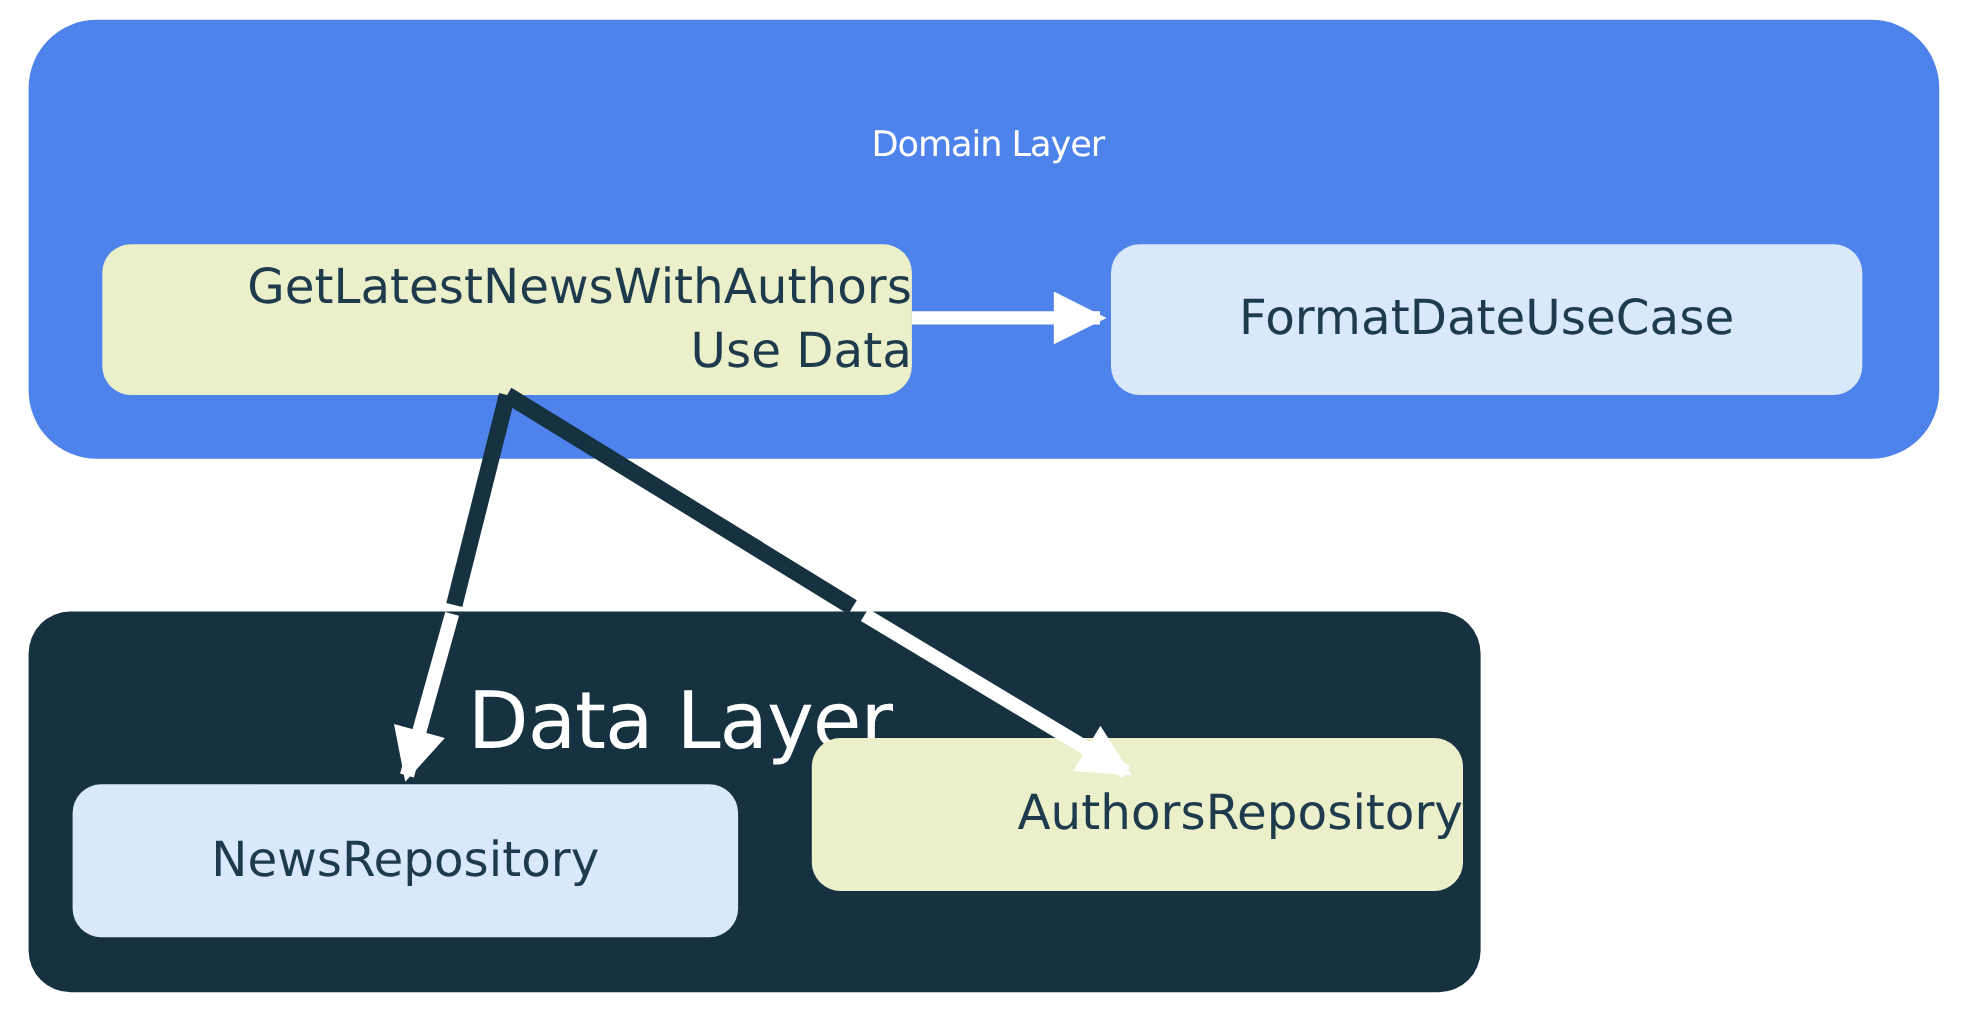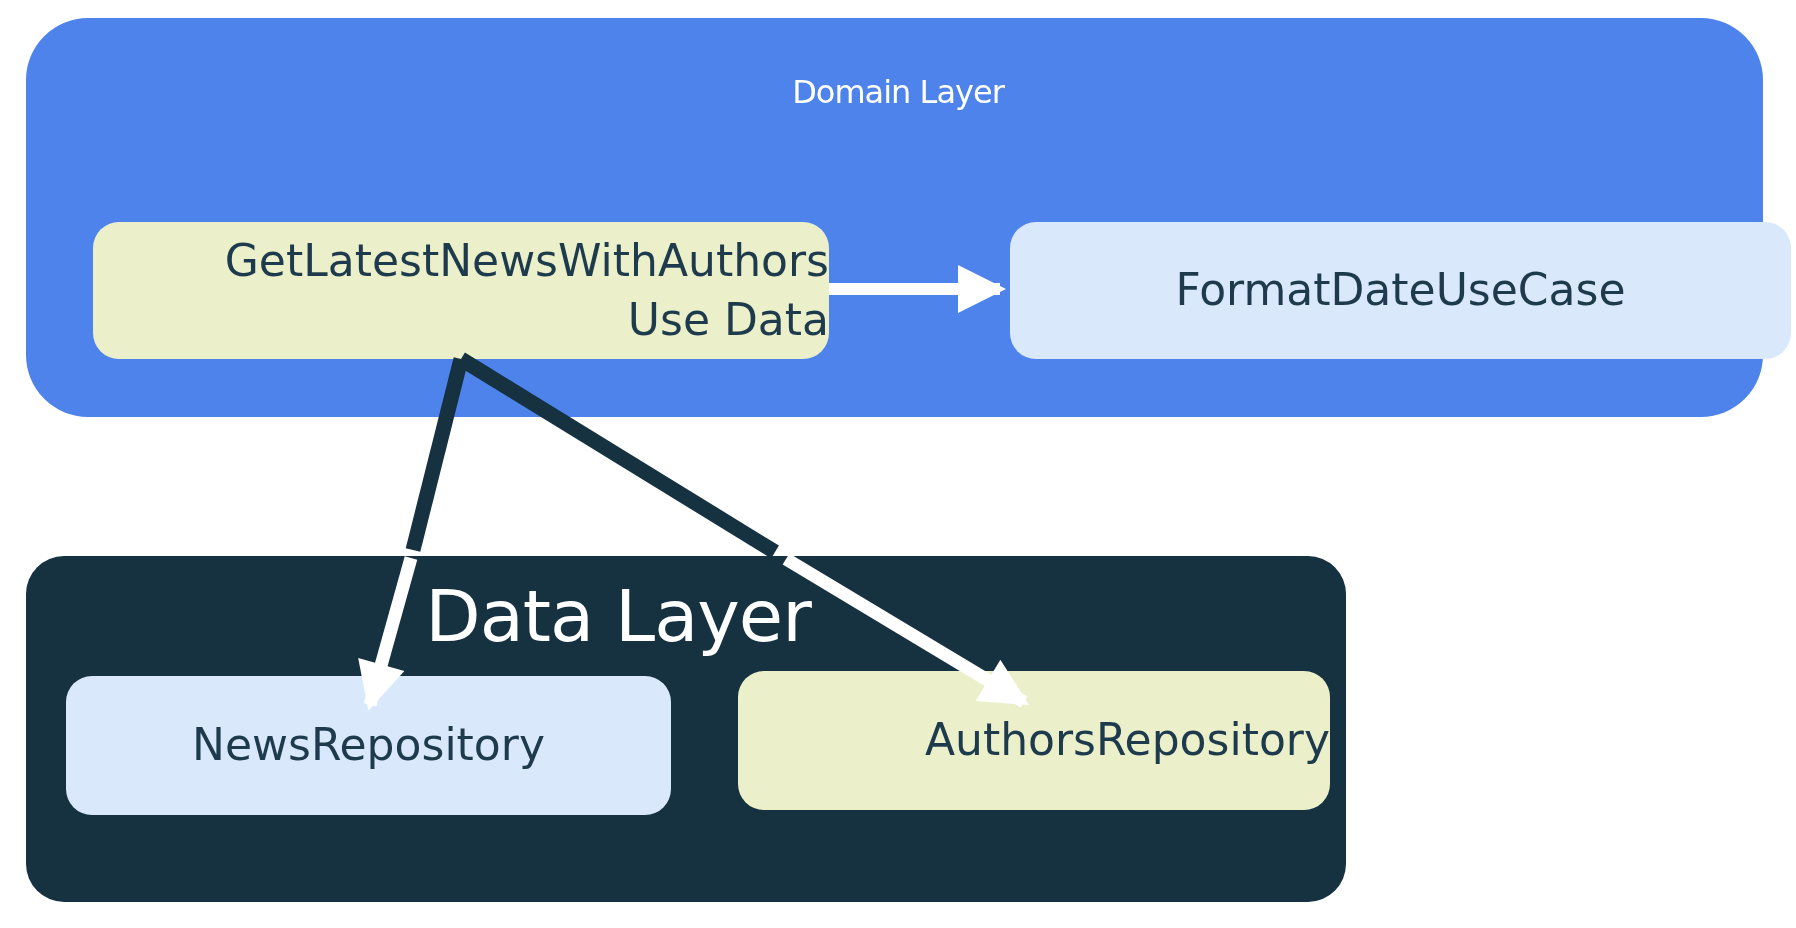--- a/index.html
+++ b/index.html
@@ -36,36 +36,36 @@
     position:absolute;left:0;width:100%;
     margin:0;padding:0;
     text-align:center;
     color:var(--layer-title-text);
     font-weight:400;
     line-height:1;
     letter-spacing:-1px;
     white-space:nowrap;
   }
   
-  .layer-title{pointer-events:none;}
+  .layer-title{pointer-events:none;margin-top:39px;}
   .node{
     position:absolute;box-sizing:border-box;
     border-radius:26px;
     display:flex;flex-direction:column;
     align-items:center;justify-content:center;
     color:var(--node-text);
     font-size:44px;line-height:1.32;
     text-align:center;
     white-space:nowrap;
   }
   .node.cream{background:var(--usecase-node-bg);align-items:flex-end;}
   .node.lightblue{background:var(--secondary-node-bg);}
   .node.get-latest{left:93px;top:222px;width:736px;height:137px;}
-  .node.format-date{left:1010px;top:222px;width:781px;height:137px;align-items:center;}
-  .node.news-repo{left:66px;top:676px;width:605px;height:139px;}
+  .node.format-date{left:1010px;top:222px;width:683px;height:137px;align-items:center;}
+  .node.news-repo{left:66px;top:713px;width:605px;height:139px;}
   .node.authors-repo{left:738px;top:671px;width:592px;height:139px;}
   svg.edges{
     position:absolute;left:0;top:0;width:1796px;height:928px;
     pointer-events:none;
   }
   .edge-dark{stroke:var(--arrow-dark);stroke-width:15;fill:none;}
   .edge-light{stroke:var(--arrow-light);stroke-width:13;fill:none;}
   .edge-horizontal{stroke:var(--arrow-light);stroke-width:12;fill:none;}
   .arrowhead-fill{fill:var(--arrow-light);}
 </style>

